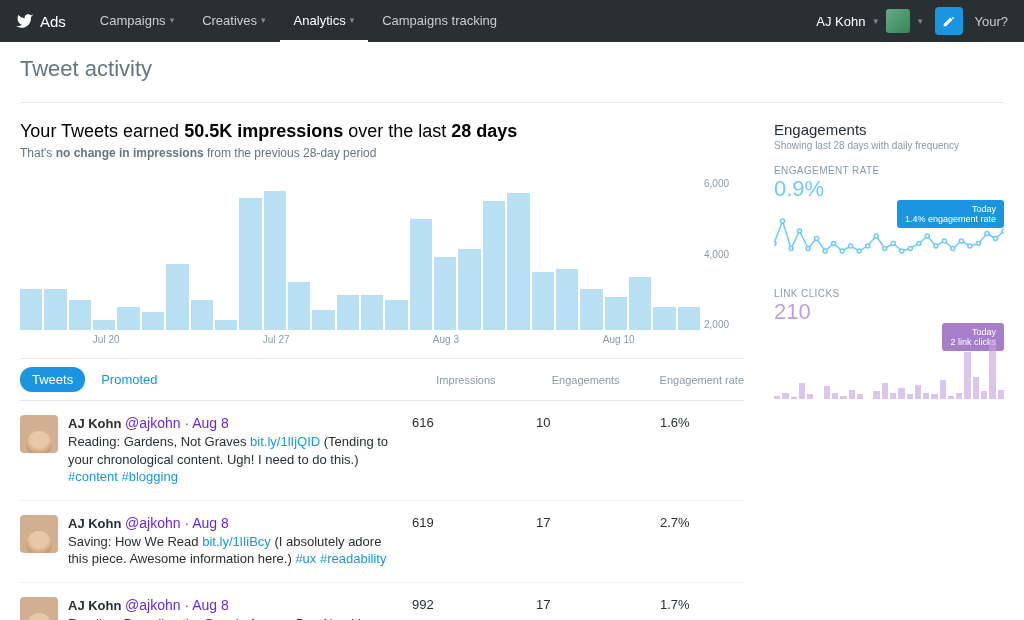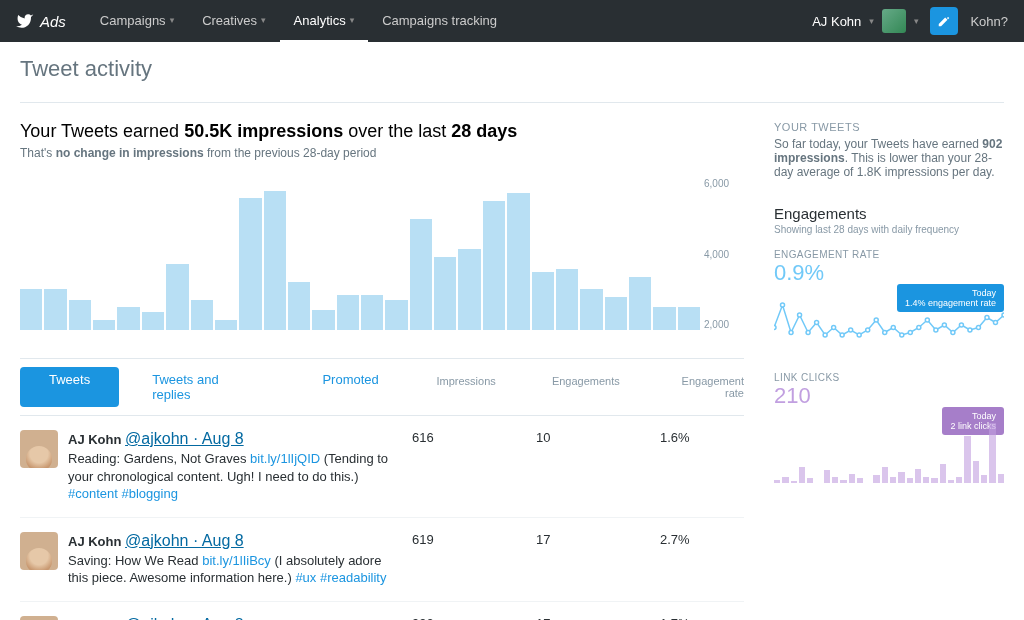--- a/index.html
+++ b/index.html
@@ -1,20 +1,20 @@
 <!DOCTYPE html>
 <html><head>
 <meta charset="utf-8">
 <style>
 * { margin: 0; padding: 0; box-sizing: border-box; font-family: "Helvetica Neue", Arial, sans-serif; }
 body { background: #fff; color: #333; font-size: 13px; }
 .topbar { background: #292f33; color: #fff; height: 42px; display: flex; align-items: center; padding: 0 16px; }
 .topbar .logo { display: flex; align-items: center; gap: 6px; margin-right: 20px; }
 .topbar .logo svg { fill: #fff; }
-.topbar .logo span { font-size: 15px; color: #fff; font-style: italic; }
+.topbar .logo span { font-size: 15px; color: #fff; }
 .topbar .nav { display: flex; gap: 0; }
 .topbar .nav-item { padding: 12px 14px; color: #ccc; font-size: 13px; cursor: pointer; display: flex; align-items: center; gap: 4px; border-bottom: 2px solid transparent; }
 .topbar .nav-item.active { color: #fff; border-bottom: 2px solid #fff; }
 .topbar .spacer { flex: 1; }
 .topbar .user { display: flex; align-items: center; gap: 8px; color: #fff; }
 .topbar .avatar { width: 24px; height: 24px; border-radius: 3px; background: linear-gradient(135deg,#6a8 0%,#385 100%); }
 .topbar .compose { width: 28px; height: 28px; background: #1b95e0; border-radius: 4px; display: flex; align-items: center; justify-content: center; margin: 0 12px; }
 .topbar .help { color: #ccc; }
 .chev { font-size: 9px; color: #888; }
 .page { padding: 0 20px 20px 20px; }
@@ -27,31 +27,31 @@
 .headline b { font-weight: 700; }
 .sub { font-size: 12px; color: #66757f; margin-bottom: 18px; }
 .sub b { font-weight: 700; }
 .chart-wrap { position: relative; width: 100%; height: 170px; margin-bottom: 10px; }
 .bars { position: absolute; left: 0; right: 44px; bottom: 18px; top: 0; display: flex; align-items: flex-end; gap: 2px; }
 .bar { flex: 1; background: #b8dff4; }
 .ylabels { position: absolute; right: 0; top: 0; bottom: 18px; width: 40px; display: flex; flex-direction: column; justify-content: space-between; color: #8899a6; font-size: 10px; text-align: left; }
 .xlabels { position: absolute; left: 0; right: 44px; bottom: 0; height: 14px; display: flex; color: #8899a6; font-size: 10px; }
 .xlabel { flex: 1; text-align: left; }
 .tabs-row { display: flex; align-items: center; border-top: 1px solid #e1e8ed; border-bottom: 1px solid #e1e8ed; padding: 8px 0; margin-top: 10px; }
-.tab { padding: 5px 29px; border-radius: 4px; color: #1b95e0; font-size: 13px; cursor: pointer; margin-right: 4px; }
+.tab { padding: 5px 12px; border-radius: 12px; color: #1b95e0; font-size: 13px; cursor: pointer; margin-right: 4px; }
 .tab.active { background: #1b95e0; color: #fff; }
 .col-headers { margin-left: auto; display: flex; gap: 40px; color: #8899a6; font-size: 11px; }
 .col-headers span { min-width: 84px; text-align: right; }
 .tweet-row { display: flex; padding: 14px 0; border-bottom: 1px solid #f0f3f5; }
 .tweet-av { width: 38px; height: 38px; border-radius: 4px; background: #d0b090; margin-right: 10px; overflow: hidden; position: relative; }
 .tweet-av::after { content: ""; position: absolute; bottom: -4px; left: 50%; transform: translateX(-50%); width: 26px; height: 26px; border-radius: 50%; background: radial-gradient(circle at 50% 30%, #e6c8a8 40%, #c89870 70%); }
 .tweet-body { flex: 1; min-width: 0; padding-right: 20px; }
 .tweet-meta { margin-bottom: 2px; }
 .tweet-name { font-weight: 700; color: #292f33; font-size: 13px; }
-.tweet-handle { color: #0369a1; font-size: 16px; text-decoration: underline; }
+.tweet-handle { color: #6d28d9; font-size: 14px; }
 .tweet-text { color: #292f33; font-size: 13px; line-height: 1.35; }
 .tweet-text .lnk { color: #1b95e0; }
 .tweet-stats { display: flex; gap: 40px; }
 .tweet-stats span { min-width: 84px; text-align: left; font-size: 13px; color: #292f33; }
 .side { width: 230px; font-size: 12px; color: #66757f; }
 .side-block { margin-bottom: 26px; }
 .side-title { font-size: 11px; letter-spacing: 0.5px; color: #8899a6; margin-bottom: 4px; }
 .side-text b { font-weight: 700; }
 .eng-head { font-size: 15px; color: #292f33; margin-bottom: 2px; }
 .eng-sub { font-size: 10px; color: #8899a6; margin-bottom: 14px; }
@@ -91,21 +91,21 @@
     <span>AJ Kohn</span>
     <span class="chev">▾</span>
     <div class="avatar"></div>
     <span class="chev">▾</span>
   </div>
   <div class="compose">
     <svg width="14" height="14" viewBox="0 0 24 24" fill="#fff">
         <path d="M3 17v4h4l11-11-4-4L3 17zm18-10l-2-2-2 2 2 2 2-2z"></path>
       </svg>
   </div>
-  <span class="help">Kohn?</span>
+  <span class="help">Your?</span>
 </div>
 
 <div class="page">
   <div class="page-header">
     <div class="page-title">Tweet activity</div>
   </div>
 
   <div class="content">
     <div class="main">
       <div class="headline">
@@ -144,26 +144,31 @@
             <div class="bar" style="height: 21.6667%;"></div>
             <div class="bar" style="height: 35%;"></div>
             <div class="bar" style="height: 15%;"></div>
             <div class="bar" style="height: 15%;"></div>
           </div>
         <div class="ylabels" id="ylabels">
             <div>6,000</div>
             <div>4,000</div>
             <div>2,000</div>
           </div>
+        <div class="xlabels" id="xlabels">
+            <div class="xlabel" style="position: absolute; left: 10.7143%;">Jul 20</div>
+            <div class="xlabel" style="position: absolute; left: 35.7143%;">Jul 27</div>
+            <div class="xlabel" style="position: absolute; left: 60.7143%;">Aug 3</div>
+            <div class="xlabel" style="position: absolute; left: 85.7143%;">Aug 10</div>
+          </div>
       </div>
 
       <div class="tabs-row">
         <div id="tabs" style="display: flex;">
             <div class="tab active">Tweets</div>
-            <div class="tab">Tweets and replies</div>
             <div class="tab">Promoted</div>
           </div>
         <div class="col-headers" id="col-headers">
             <span>Impressions</span>
             <span>Engagements</span>
             <span>Engagement rate</span>
           </div>
       </div>
 
       <div id="tweet-list">
@@ -200,26 +205,20 @@
             <div class="tweet-stats">
               <span>992</span>
               <span>17</span>
               <span>1.7%</span>
             </div>
           </div>
         </div>
     </div>
 
     <div class="side">
-      <div class="side-block">
-        <div class="side-title">YOUR TWEETS</div>
-        <div class="side-text">
-          <span>So far today, your Tweets have earned </span><b>902 impressions</b><span>. This is lower than your 28-day average of 1.8K impressions per day.</span>
-        </div>
-      </div>
 
       <div class="side-block">
         <div class="eng-head">Engagements</div>
         <div class="eng-sub">Showing last 28 days with daily frequency</div>
 
         <div class="metric-label">ENGAGEMENT RATE</div>
         <div class="metric-big blue">0.9%</div>
         <div class="mini-chart">
           <div class="tooltip blue">
             <div>Today</div>

